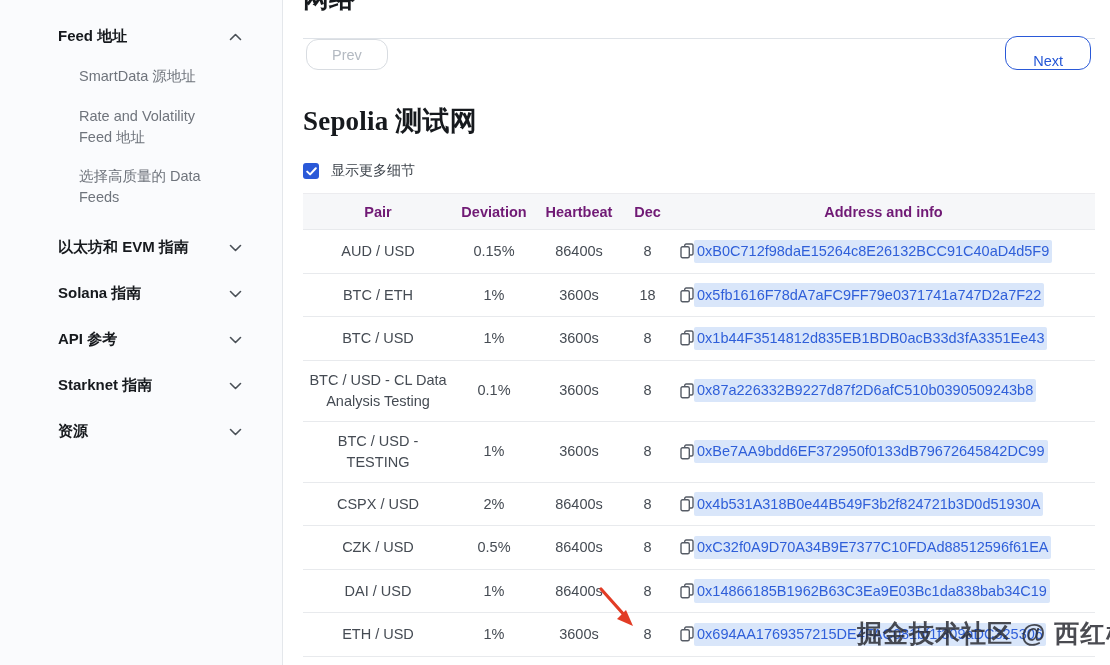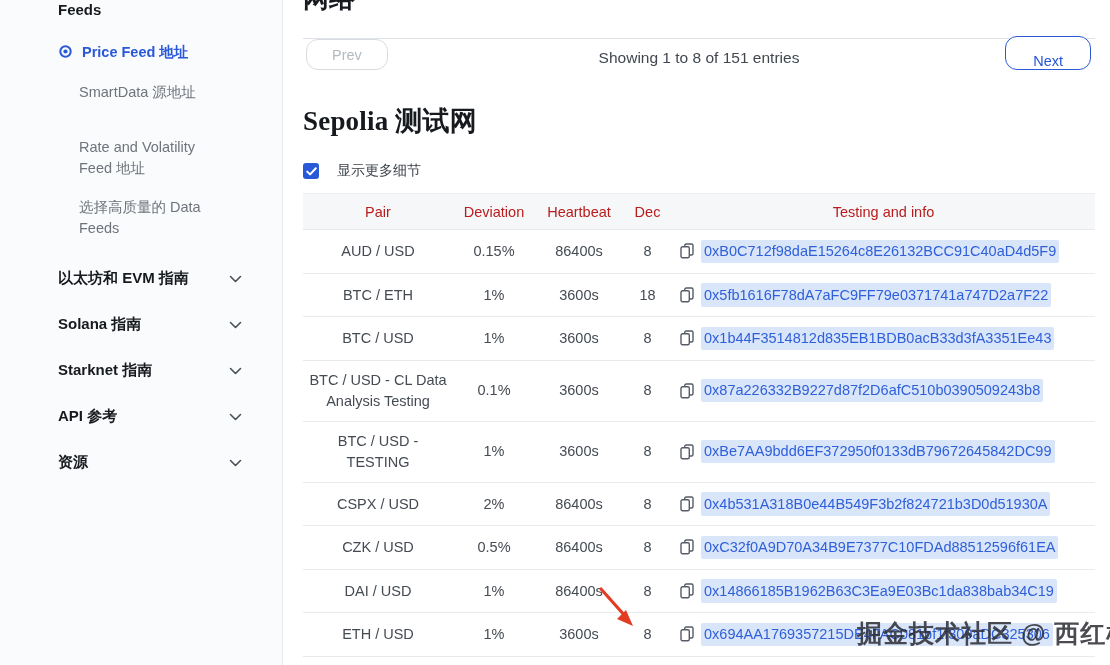--- a/index.html
+++ b/index.html
@@ -42,90 +42,86 @@
     font-family:"Liberation Sans","DejaVu Sans",sans-serif;}
   .btn-prev{position:absolute;left:3px;top:0;height:31px;padding:0 25px;
     border:1px solid #d8dce1;color:#b4bac2;}
   .btn-next{position:absolute;right:4px;top:-3px;height:33px;padding:16px 27px;
     border:1.5px solid var(--accent);color:#2456d6;font-weight:500;}
   .showing{position:absolute;left:0;right:0;top:10px;text-align:center;
     color:#40474f;font-size:15.5px;}
 
   h1{margin-top:31px;font-size:27px;font-weight:800;color:var(--dark);letter-spacing:.2px;font-family:Liberation Serif, serif;}
 
-  .details{margin-top:23px;display:flex;align-items:center;gap:18px;}
+  .details{margin-top:23px;display:flex;align-items:center;gap:12px;}
   .checkbox{width:16px;height:16px;background:var(--accent);border-radius:3px;
     display:flex;align-items:center;justify-content:center;cursor:pointer;flex:none;}
   .details-label{font-size:14px;color:#3c424a;}
 
   table{margin-top:13px;border-collapse:collapse;width:792px;font-size:14.5px;color:var(--cell);}
   col.c1{width:150px}col.c2{width:82px}col.c3{width:88px}col.c4{width:49px}col.c5{width:423px}
-  thead th{background:var(--header-bg);font-weight:400;color:#b91c1c;height:36px;
+  thead th{background:var(--header-bg);font-weight:700;color:#701a75;height:36px;
     border-top:1px solid #ececef;border-bottom:1px solid var(--row-border);font-size:14.5px;}
   tbody td{border-bottom:1px solid var(--row-border);padding:9.5px 4px;text-align:center;
     line-height:20.5px;vertical-align:middle;}
   td.c-addr{text-align:left;padding-left:8px;}
-  .addr-wrap{display:flex;align-items:center;gap:7px;}
+  .addr-wrap{display:flex;align-items:center;}
   .copy{display:inline-flex;cursor:pointer;flex:none;}
   a.addr{color:var(--link);background:var(--hl);text-decoration:none;
     padding:1.5px 3px;border-radius:2px;white-space:nowrap;cursor:pointer;}
 
   .arrow{position:absolute;left:597px;top:586px;z-index:4;pointer-events:none;}
   .watermark{position:absolute;left:857px;top:617px;z-index:5;font-size:25px;font-weight:700;
     color:rgba(42,44,50,.85);white-space:nowrap;letter-spacing:1px;pointer-events:none;}
 </style>
 </head>
 <body>
 
 <nav class="sidebar">
-  <div class="s-section s-top">
-    <span>Feeds</span>
-  </div>
-
-
-  <div class="s-active">
-    <span>
-      <svg width="15" height="15" viewBox="0 0 15 15">
-        <circle cx="7.5" cy="7.5" r="5.2" fill="none" stroke="#2a59d8" stroke-width="2"></circle>
-        <circle cx="7.5" cy="7.5" r="2.1" fill="#2a59d8"></circle>
-      </svg>
-    </span>
-    <span>Price Feed 地址</span>
-  </div>
+
+  <div class="s-section s-feedaddr">
+    <span>Feed 地址</span>
+    <span class="chev">
+      <svg width="13" height="8" viewBox="0 0 13 8">
+          <path d="M1.5 6.5 L6.5 1.5 L11.5 6.5" fill="none" stroke="#4a5057" stroke-width="1.6" stroke-linecap="round" stroke-linejoin="round"></path>
+        </svg>
+    </span>
+  </div>
+
 
   <div class="s-sub">SmartData 源地址</div>
-  <div class="s-sub narrow" style="margin-top:34px">Rate and Volatility Feed 地址</div>
+  <div class="s-sub narrow" style="margin-top:19px">Rate and Volatility Feed 地址</div>
   <div class="s-sub narrow" style="margin-top:18px">选择高质量的 Data Feeds</div>
 
   <div class="s-section s-gap" style="margin-top:30px">
     <span>以太坊和 EVM 指南</span>
     <span class="chev">
       <svg width="13" height="8" viewBox="0 0 13 8">
           <path d="M1.5 1.5 L6.5 6.5 L11.5 1.5" fill="none" stroke="#4a5057" stroke-width="1.6" stroke-linecap="round" stroke-linejoin="round"></path>
         </svg>
     </span>
   </div>
   <div class="s-section" style="margin-top:27px">
     <span>Solana 指南</span>
     <span class="chev">
       <svg width="13" height="8" viewBox="0 0 13 8">
           <path d="M1.5 1.5 L6.5 6.5 L11.5 1.5" fill="none" stroke="#4a5057" stroke-width="1.6" stroke-linecap="round" stroke-linejoin="round"></path>
         </svg>
     </span>
   </div>
   <div class="s-section" style="margin-top:27px">
+    <span>API 参考</span>
+    <span class="chev">
+      <svg width="13" height="8" viewBox="0 0 13 8">
+          <path d="M1.5 1.5 L6.5 6.5 L11.5 1.5" fill="none" stroke="#4a5057" stroke-width="1.6" stroke-linecap="round" stroke-linejoin="round"></path>
+        </svg>
+    </span>
+  </div>
+  <div class="s-section" style="margin-top:27px">
     <span>Starknet 指南</span>
-    <span class="chev">
-      <svg width="13" height="8" viewBox="0 0 13 8">
-          <path d="M1.5 1.5 L6.5 6.5 L11.5 1.5" fill="none" stroke="#4a5057" stroke-width="1.6" stroke-linecap="round" stroke-linejoin="round"></path>
-        </svg>
-    </span>
-  </div>
-  <div class="s-section" style="margin-top:27px">
-    <span>API 参考</span>
     <span class="chev">
       <svg width="13" height="8" viewBox="0 0 13 8">
           <path d="M1.5 1.5 L6.5 6.5 L11.5 1.5" fill="none" stroke="#4a5057" stroke-width="1.6" stroke-linecap="round" stroke-linejoin="round"></path>
         </svg>
     </span>
   </div>
   <div class="s-section" style="margin-top:27px">
     <span>资源</span>
     <span class="chev">
       <svg width="13" height="8" viewBox="0 0 13 8">
@@ -136,21 +132,20 @@
 </nav>
 
 <main class="main">
 
   <div class="clip-title">
     <span>网络</span>
   </div>
 
   <div class="pagination">
     <button class="btn btn-prev">Prev</button>
-    <div class="showing">Showing 1 to 8 of 151 entries</div>
     <button class="btn btn-next">Next</button>
   </div>
 
   <h1>Sepolia 测试网</h1>
 
   <div class="details">
     <span class="checkbox">
       <svg width="11" height="9" viewBox="0 0 11 9">
           <path d="M1.2 4.6 L4.1 7.4 L9.8 1.2" stroke="#fff" stroke-width="2" fill="none" stroke-linecap="round" stroke-linejoin="round"></path>
         </svg>
@@ -165,21 +160,21 @@
         <col class="c3">
         <col class="c4">
         <col class="c5">
       </colgroup>
     <thead>
       <tr>
         <th>Pair</th>
         <th>Deviation</th>
         <th>Heartbeat</th>
         <th>Dec</th>
-        <th>Testing and info</th>
+        <th>Address and info</th>
       </tr>
     </thead>
     <tbody>
   <tr>
     <td class="c-pair">AUD / USD</td>
     <td class="c-dev">0.15%</td>
     <td class="c-hb">86400s</td>
     <td class="c-dec">8</td>
     <td class="c-addr">
       <span class="addr-wrap">

